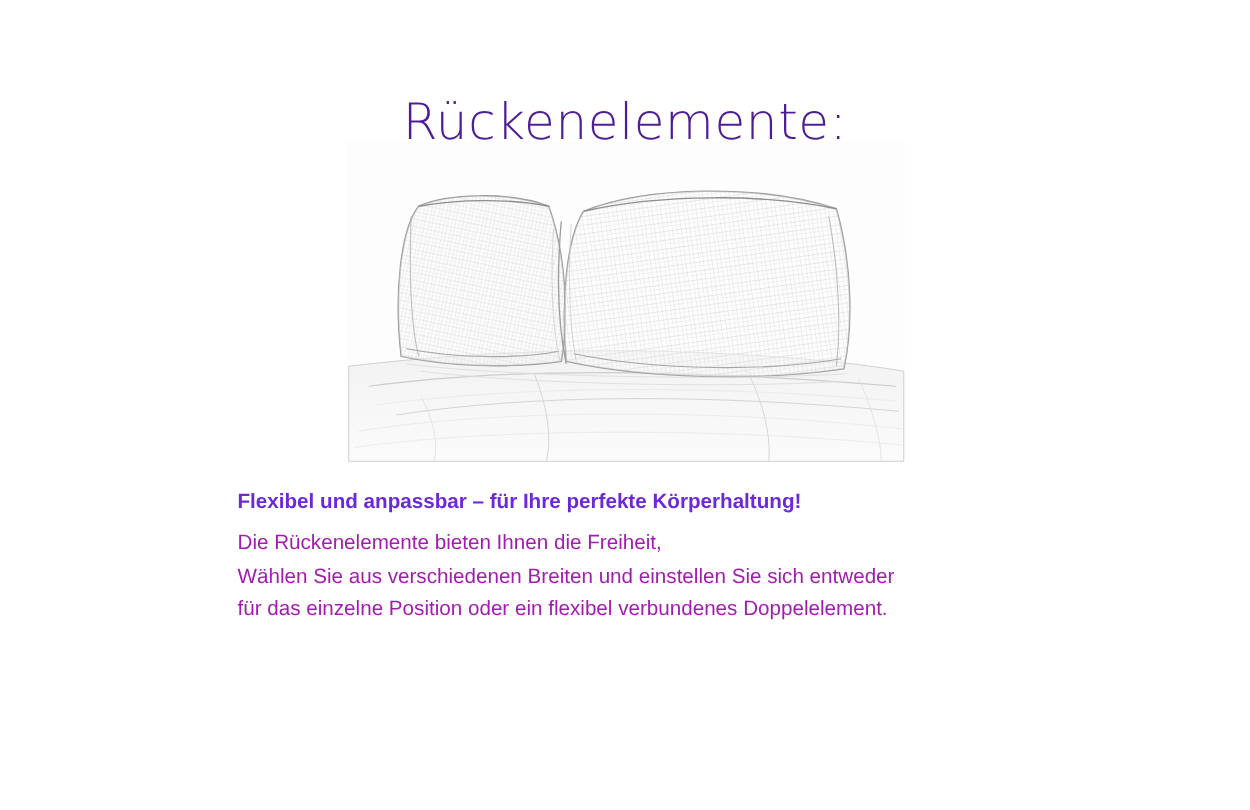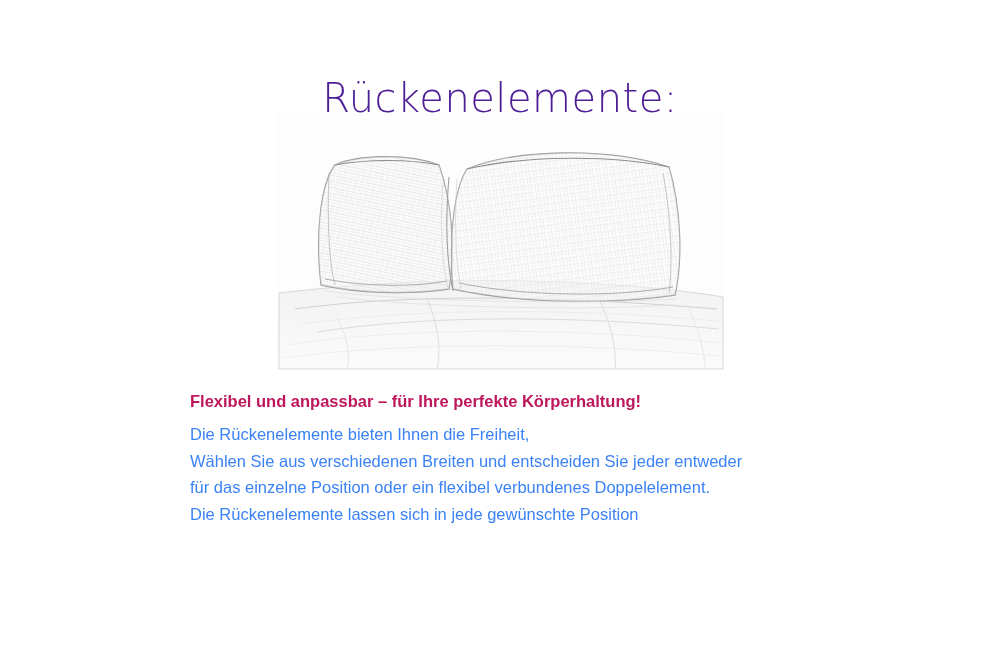--- a/index.html
+++ b/index.html
@@ -53,30 +53,30 @@
     position: absolute;
     top: 390px;
     left: 190px;
     width: 700px;
   }
 
   .copy .lead {
     font-family: "Liberation Sans", sans-serif;
     font-weight: bold;
     font-size: 16.5px;
-    color: #be185d;
+    color: #6d28d9;
     margin: 0 0 7px 0;
     line-height: 1.45;
   }
 
   .copy p.body-line {
     font-family: "Liberation Sans", sans-serif;
     font-weight: normal;
     font-size: 16.5px;
-    color: #3b82f6;
+    color: #a21caf;
     margin: 0;
     line-height: 1.62;
     white-space: nowrap;
   }
 </style>
 </head>
 <body>
 
 <div class="page">
 
@@ -141,18 +141,17 @@
       <g stroke="#dcdcdc" stroke-width="0.7" fill="none">
         <path d="M48 178 C 120 188, 300 192, 400 186"></path>
         <path d="M60 184 C 140 194, 300 198, 396 192"></path>
       </g>
     </svg>
   </div>
 
   <div class="copy">
     <p class="lead">Flexibel und anpassbar – für Ihre perfekte Körperhaltung!</p>
     <p class="body-line">Die Rückenelemente bieten Ihnen die Freiheit,</p>
-    <p class="body-line">Wählen Sie aus verschiedenen Breiten und entscheiden Sie jeder entweder</p>
+    <p class="body-line">Wählen Sie aus verschiedenen Breiten und einstellen Sie sich entweder</p>
     <p class="body-line">für das einzelne Position oder ein flexibel verbundenes Doppelelement.</p>
-    <p class="body-line">Die Rückenelemente lassen sich in jede gewünschte Position</p>
   </div>
 
 </div>
 
 </body></html>

